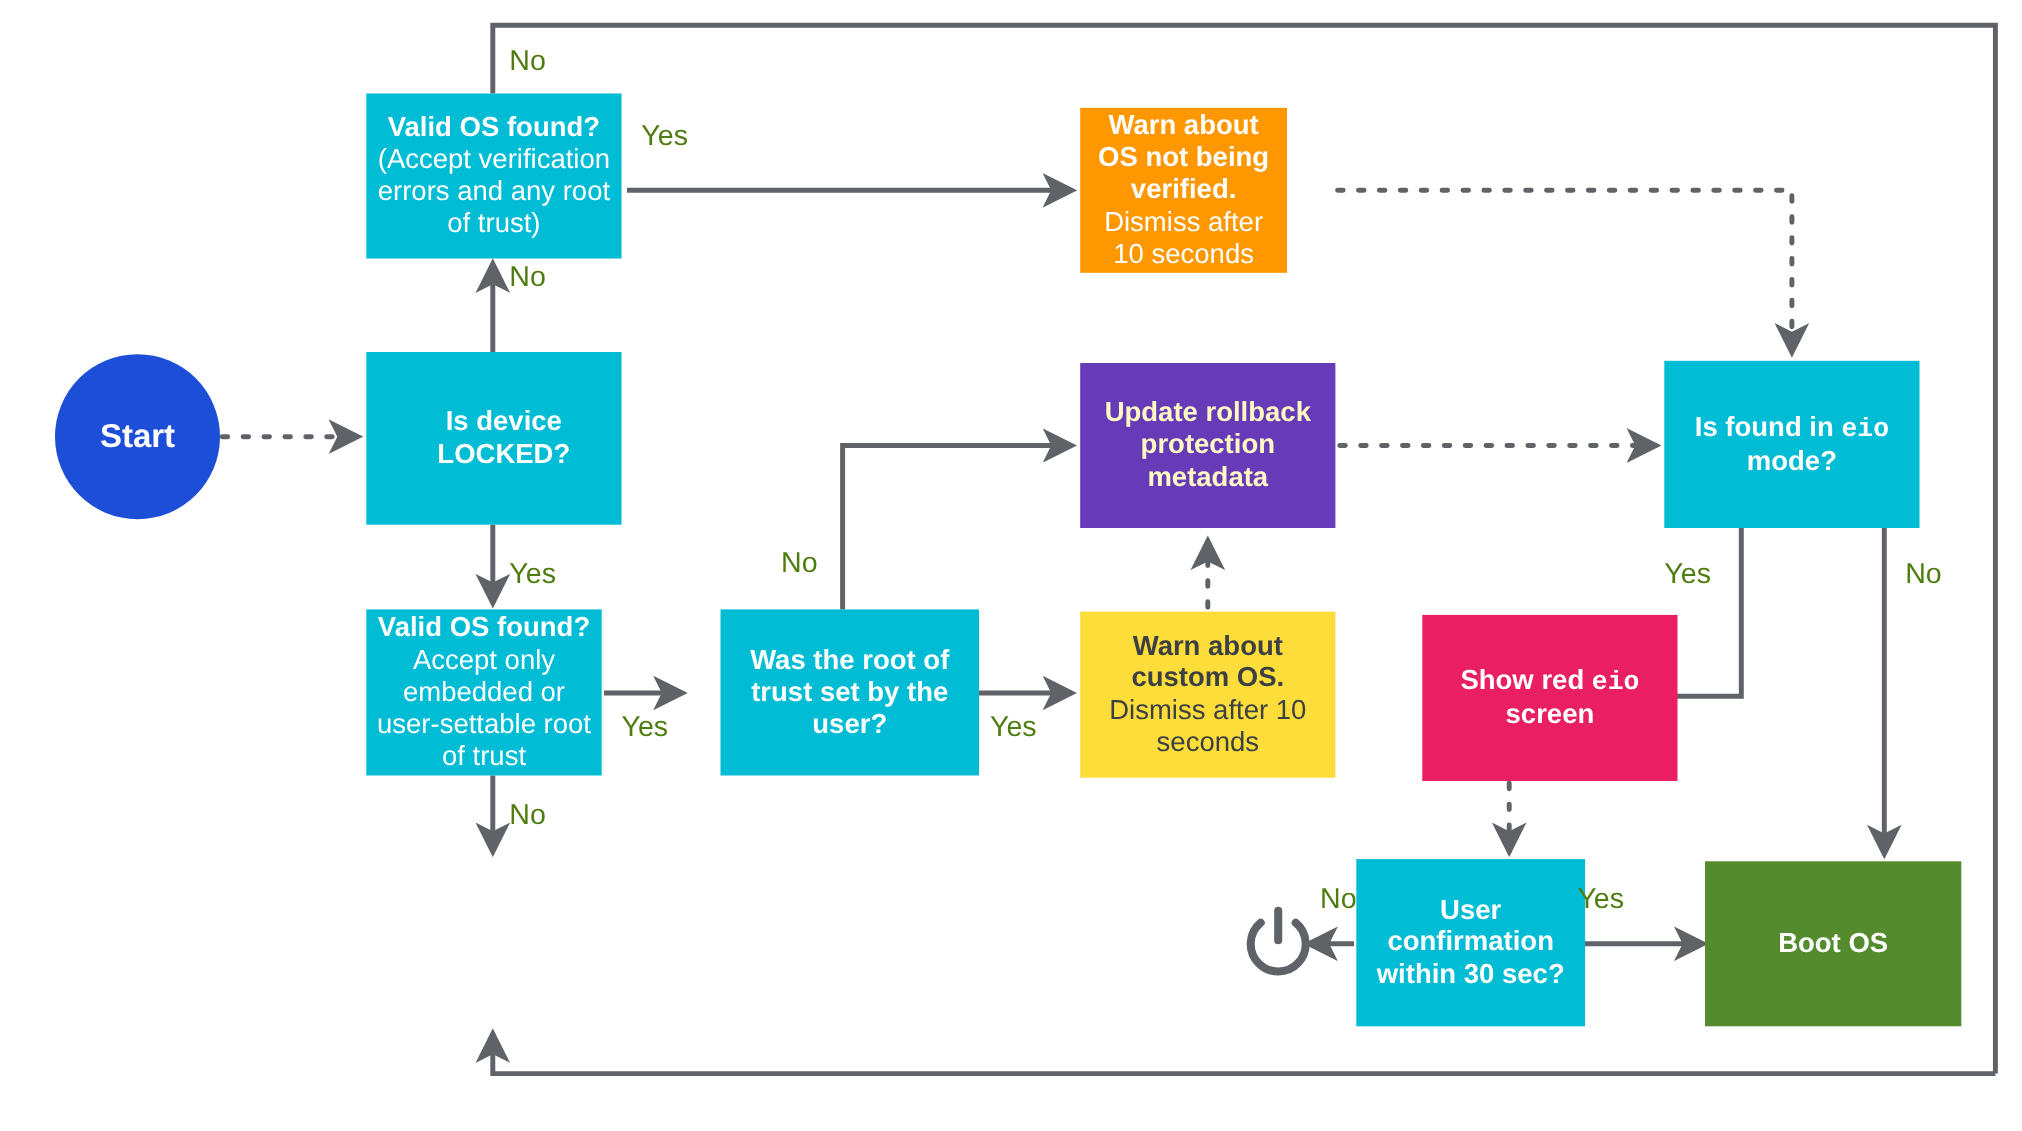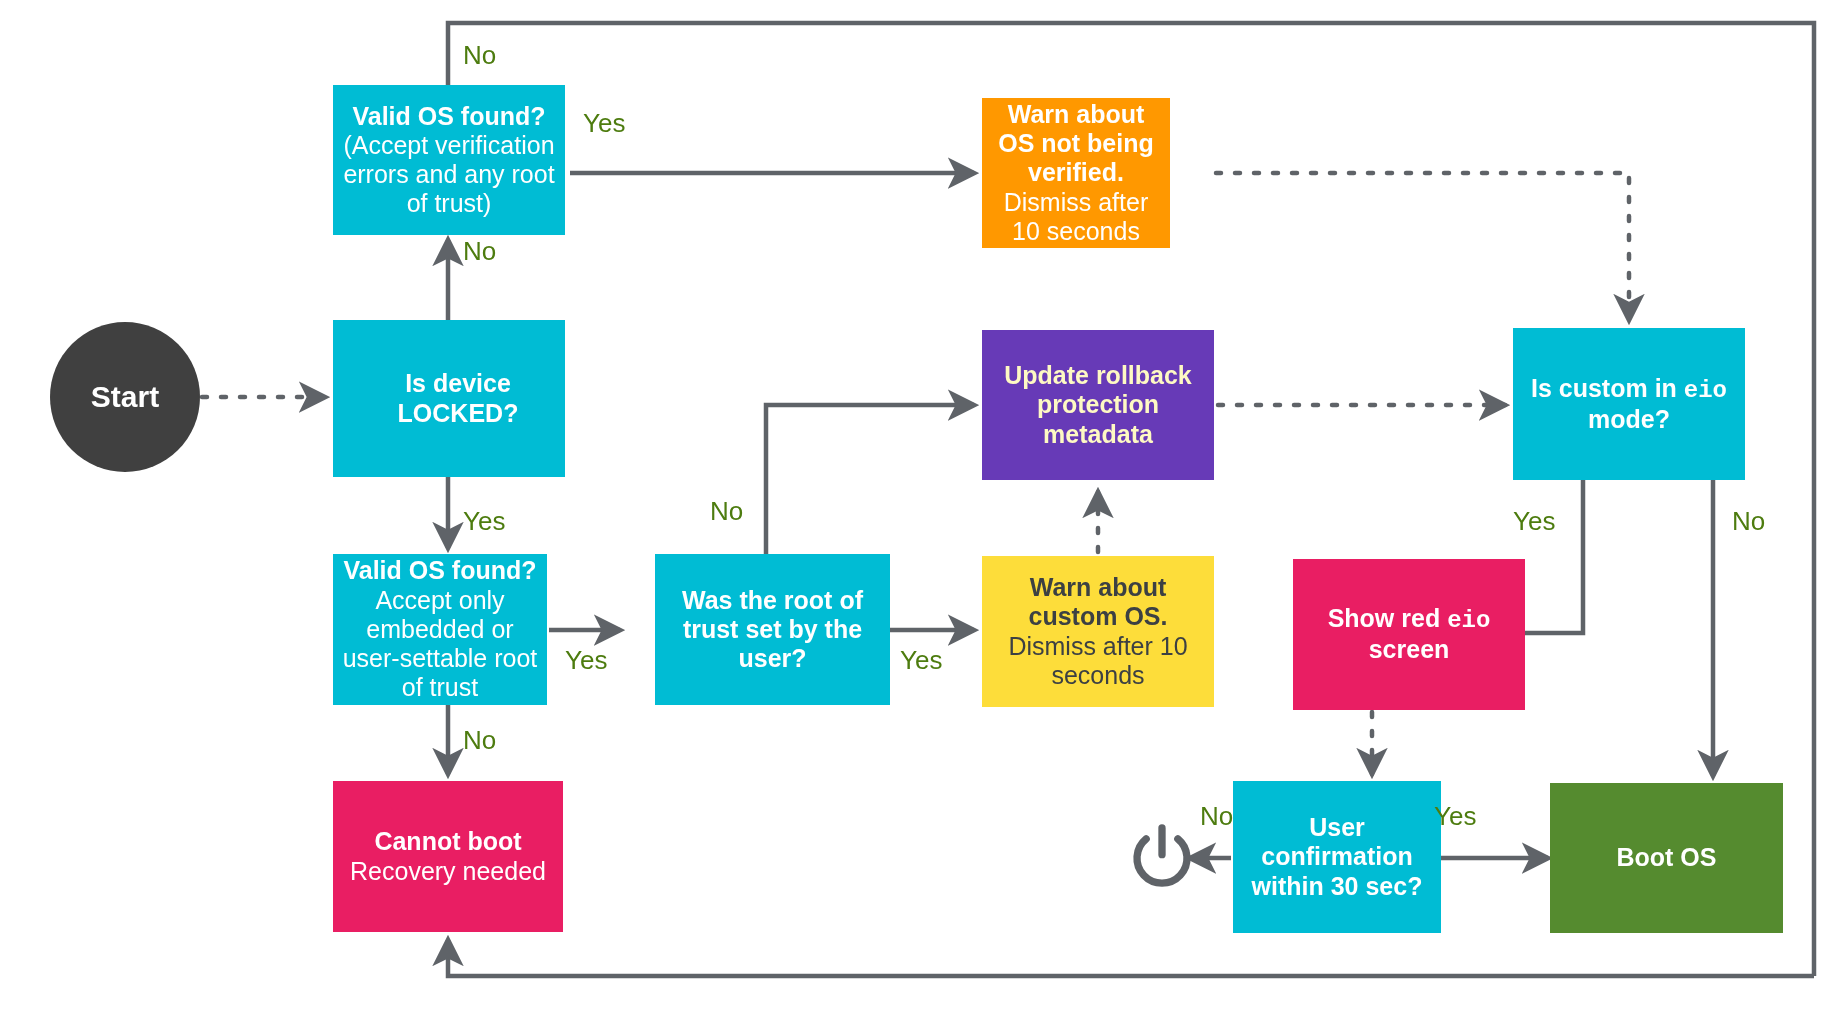--- a/index.html
+++ b/index.html
@@ -125,42 +125,38 @@
       <path d="M 1372 712 L 1372 774" stroke-dasharray="5 14" stroke-linecap="round" marker-end="url(#arrowdot)"></path>
 
        power off icon --&gt;
       <path d="M 1231 858 L 1190 858" marker-end="url(#arrow)"></path>
 
        Boot OS --&gt;
       <path d="M 1418 858 L 1548 858" marker-end="url(#arrow)"></path>
     </g>
   </svg>
 
-  <div class="node start-node" style="left:50px; top:322px; width:150px; height:150px; background:#404040;">
+  <div class="node start-node" style="left:50px; top:322px; width:150px; height:150px; background:#1d4ed8;">
     <div class="ttl">Start</div>
   </div>
 
   <div class="node" style="left:333px; top:85px; width:232px; height:150px; background:#00bcd4; color:#ffffff;">
     <div class="ttl">Valid OS found?</div>
     <div class="sub">(Accept verification errors and any root of trust)</div>
   </div>
 
   <div class="node" style="left:333px; top:320px; width:232px; height:157px; background:#00bcd4; color:#ffffff;padding-left:24px;">
     <div class="ttl">Is device LOCKED?</div>
   </div>
 
   <div class="node" style="left:333px; top:554px; width:214px; height:151px; background:#00bcd4; color:#ffffff;">
     <div class="ttl">Valid OS found?</div>
     <div class="sub">Accept only embedded or user-settable root of trust</div>
   </div>
 
-  <div class="node" style="left:333px; top:781px; width:230px; height:151px; background:#e91e63; color:#ffffff;">
-    <div class="ttl">Cannot boot</div>
-    <div class="sub">Recovery needed</div>
-  </div>
 
   <div class="node" style="left:655px; top:554px; width:235px; height:151px; background:#00bcd4; color:#ffffff;">
     <div class="ttl">Was the root of trust set by the user?</div>
   </div>
 
   <div class="node" style="left:982px; top:98px; width:188px; height:150px; background:#ff9800; color:#ffffff;">
     <div class="ttl">Warn about OS not being verified.</div>
     <div class="sub">Dismiss after 10 seconds</div>
   </div>
 
@@ -168,21 +164,21 @@
     <div class="ttl">Warn about custom OS.</div>
     <div class="sub">Dismiss after 10 seconds</div>
   </div>
 
   <div class="node" style="left:982px; top:330px; width:232px; height:150px; background:#673ab7; color:#fef9c3;">
     <div class="ttl">Update rollback protection metadata</div>
   </div>
 
   <div class="node" style="left:1513px; top:328px; width:232px; height:152px; background:#00bcd4; color:#ffffff;">
     <div class="ttl">
-      <span>Is custom in </span><span class="mono">eio</span><span> mode?</span>
+      <span>Is found in </span><span class="mono">eio</span><span> mode?</span>
     </div>
   </div>
 
   <div class="node" style="left:1257px; top:559px; width:232px; height:151px; background:#e91e63; color:#ffffff;margin-left:36px;">
     <div class="ttl">
       <span>Show red </span><span class="mono">eio</span><span> screen</span>
     </div>
   </div>
 
   <div class="node" style="left:1233px; top:781px; width:208px; height:152px; background:#00bcd4; color:#ffffff;">

